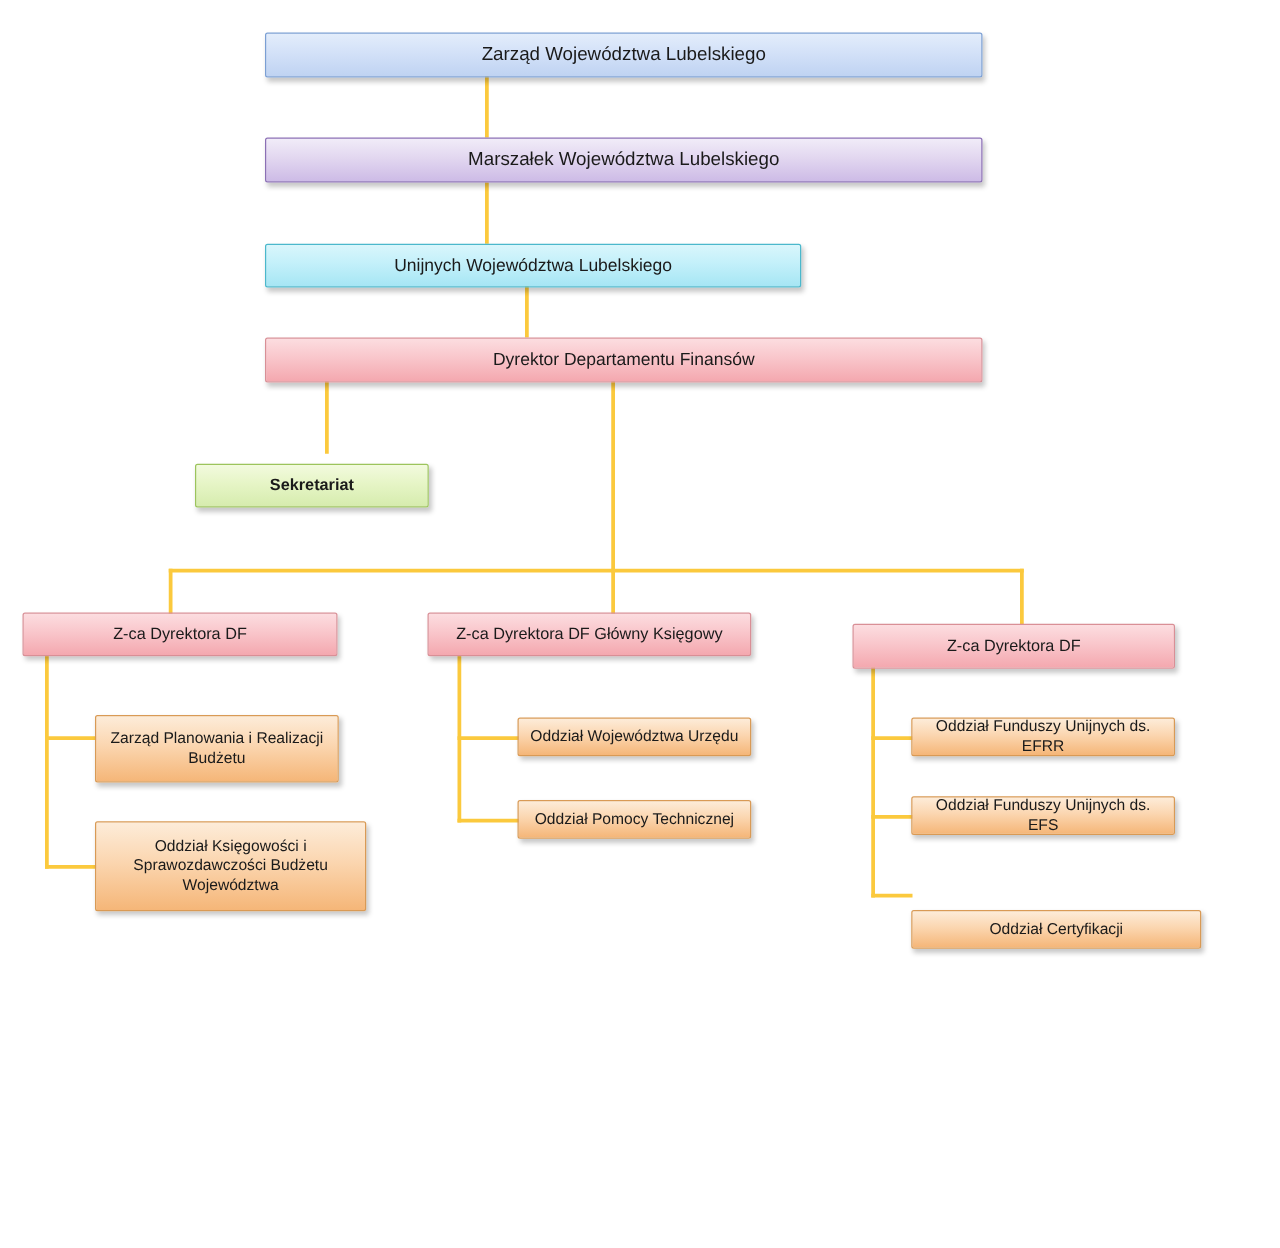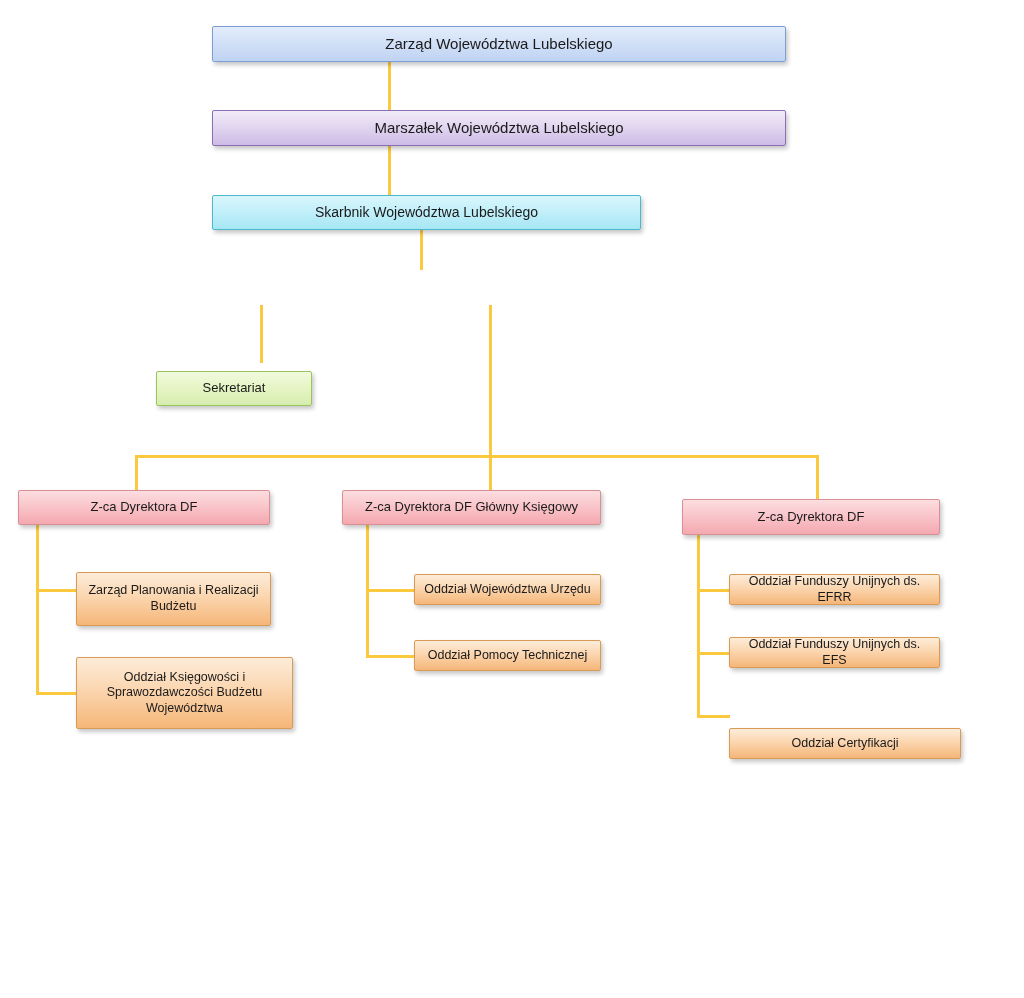--- a/index.html
+++ b/index.html
@@ -100,25 +100,28 @@
 
   <div class="node n-blue fs15" style="left:212px;top:26px;width:574px;height:36px;">
     <span>Zarząd Województwa Lubelskiego</span>
   </div>
 
   <div class="node n-purple fs15" style="left:212px;top:110px;width:574px;height:36px;">
     <span>Marszałek Województwa Lubelskiego</span>
   </div>
 
   <div class="node n-cyan fs14" style="left:212px;top:195px;width:429px;height:35px;">
-    <span>Skarbnik Województwa Lubelskiego</span>
+    <span>Unijnych Województwa Lubelskiego</span>
   </div>
 
+  <div class="node n-pink fs14" style="left:212px;top:270px;width:574px;height:36px;">
+    <span>Dyrektor Departamentu Finansów</span>
+  </div>
 
-  <div class="node n-green fs13" style="left:156px;top:371px;width:156px;height:35px;">
+  <div class="node n-green fs13" style="left:156px;top:371px;width:187px;height:35px;font-weight:bold;">
     <span>Sekretariat</span>
   </div>
 
   <div class="node n-pink fs13" style="left:18px;top:490px;width:252px;height:35px;">
     <span>Z-ca Dyrektora DF</span>
   </div>
 
   <div class="node n-pink fs13" style="left:342px;top:490px;width:259px;height:35px;">
     <span>Z-ca Dyrektora DF Główny Księgowy</span>
   </div>

